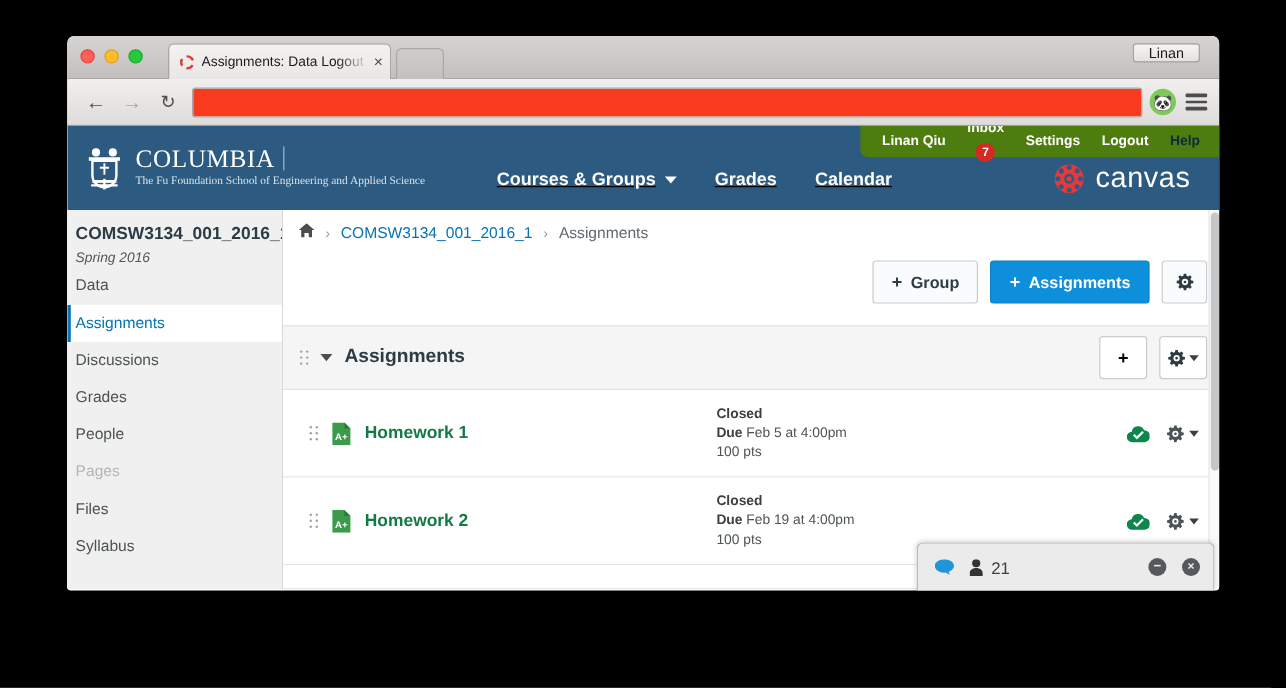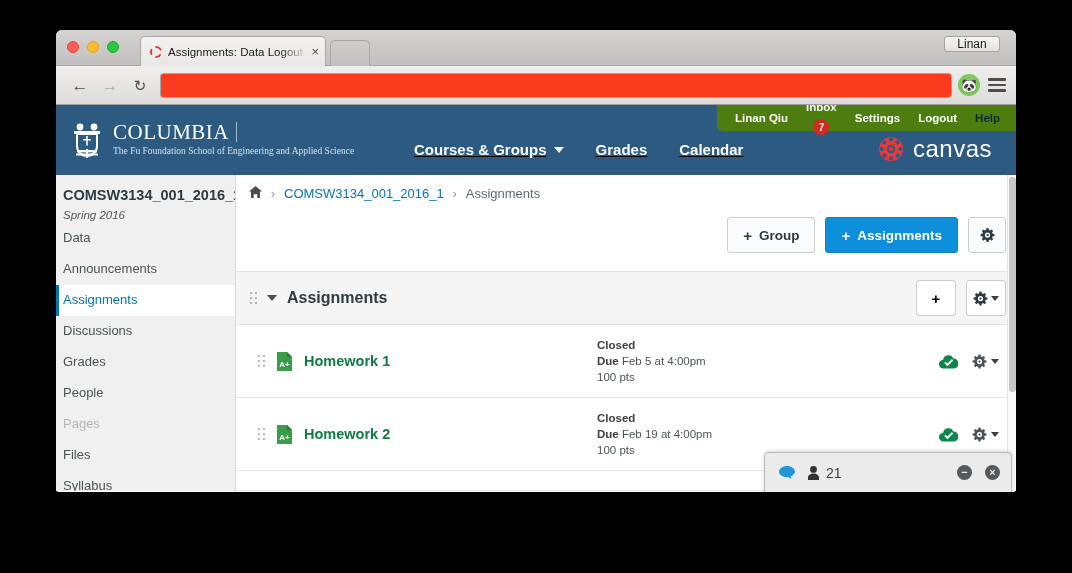--- a/index.html
+++ b/index.html
@@ -453,21 +453,20 @@
         <span id="canvas-wordmark">canvas</span>
       </div>
     </div>
 
     <div id="body-split">
 
       <div id="sidebar">
         <div id="course-title">COMSW3134_001_2016_1</div>
         <div id="course-term">Spring 2016</div>
         <div class="side-item">Data</div>
-        <div class="side-item">Announcements</div>
         <div class="side-item active">Assignments</div>
         <div class="side-item">Discussions</div>
         <div class="side-item">Grades</div>
         <div class="side-item">People</div>
         <div class="side-item dim">Pages</div>
         <div class="side-item">Files</div>
         <div class="side-item">Syllabus</div>
       </div>
 
       <div id="content">

